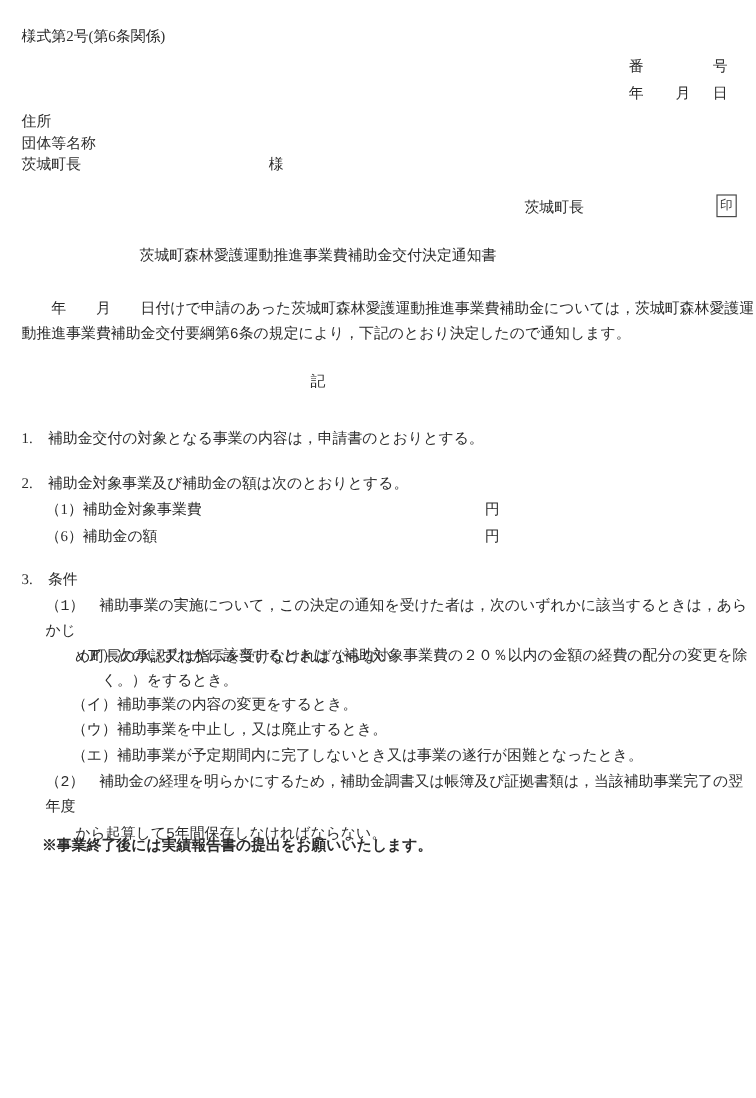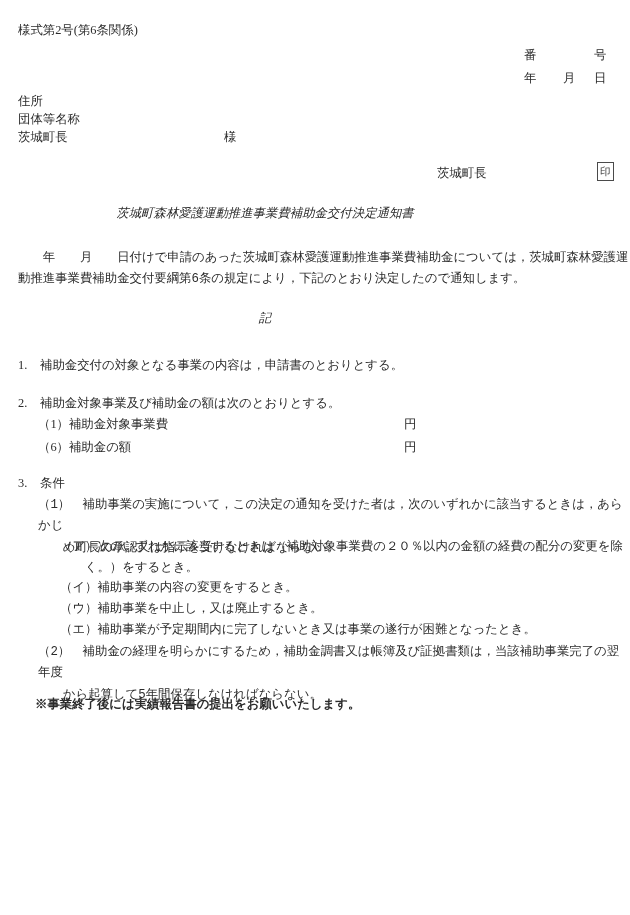--- a/index.html
+++ b/index.html
@@ -7,21 +7,21 @@
     position:relative;
     width:630px;height:915px;
     background:#ffffff;
     font-family:"Liberation Serif","DejaVu Serif",serif;
     font-size:12.4px;
     color:#2b2b2b;
     overflow:hidden;
   }
   .abs{position:absolute;white-space:pre;line-height:15px;}
   .ml{white-space:pre-line;line-height:21.3px;font-family:Liberation Mono, monospace;}
-  .center{left:0;width:530px;text-align:center;font-style:italic;}
+  .center{left:0;width:530px;text-align:center;}
   .seal-box{
     border:1px solid #4a4a4a;
     font-size:10.5px;
     line-height:15px;
     padding:1px 2px;
     color:#3a3a3a;
   }
   .bold{font-weight:bold;font-family:Liberation Mono, monospace;}
 </style>
 </head>

